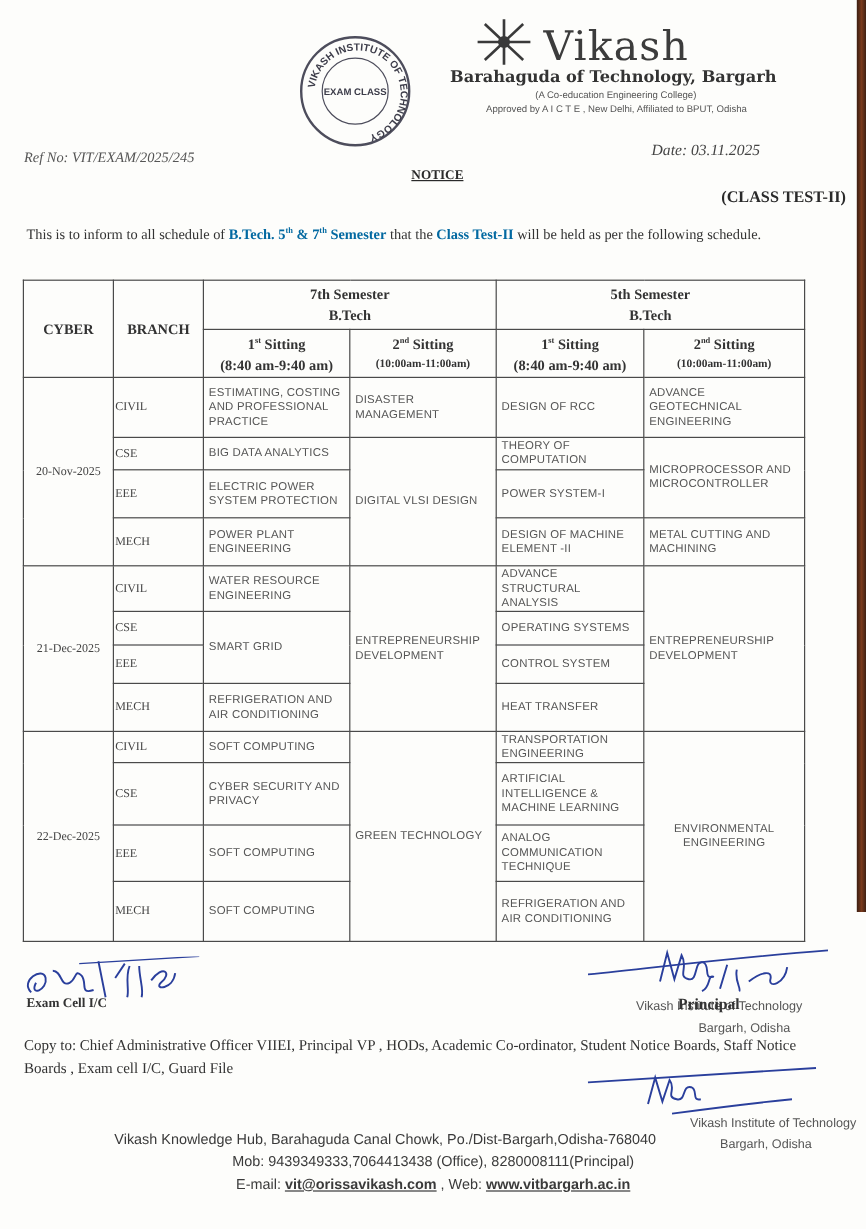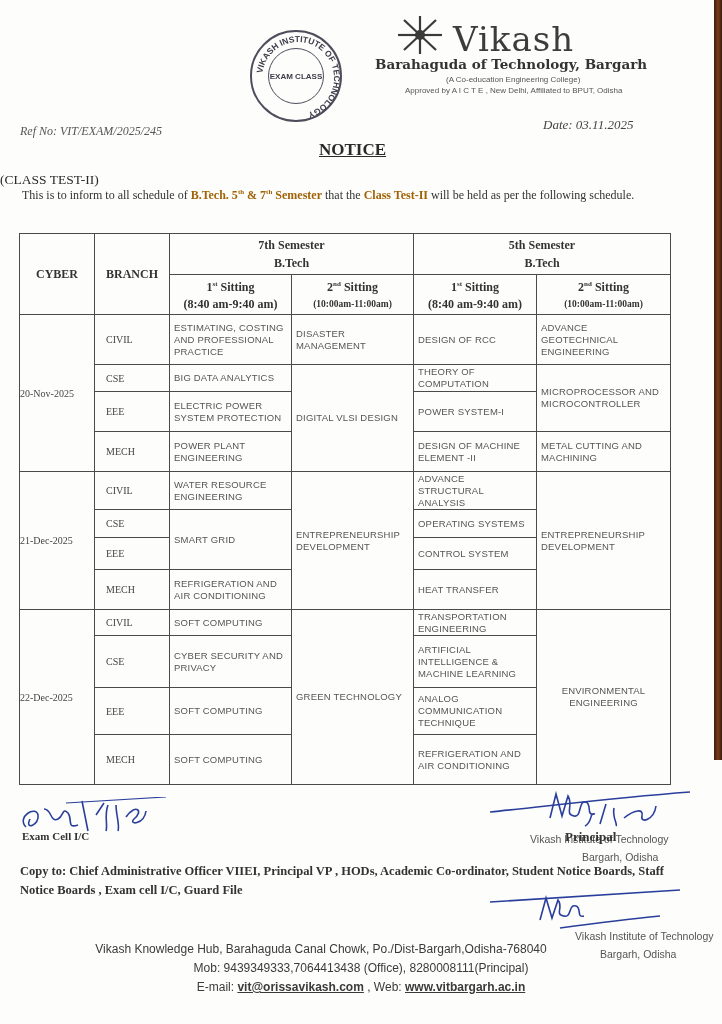--- a/index.html
+++ b/index.html
@@ -14,45 +14,45 @@
 
   .logo { position: absolute; left: 393px; top: 14px; display: flex; align-items: flex-end; }
   .logo-star { width: 54px; height: 42px; }
   .logo-word { font-family: "DejaVu Serif", serif; font-size: 34px; color: #3c3c3c; letter-spacing: 1px; line-height: 34px; margin-left: 6px; }
   .inst-name { position: absolute; left: 375px; top: 56px; font-family: "DejaVu Serif", serif; font-size: 13.5px; font-weight: bold; color: #333; white-space: nowrap; }
   .inst-sub1 { position: absolute; left: 430px; top: 75px; font-family: "Liberation Sans", sans-serif; font-size: 8px; color: #555; white-space: nowrap; margin-left: 16px; }
   .inst-sub2 { position: absolute; left: 360px; top: 86px; font-family: Liberation Sans, sans-serif; font-size: 8px; color: #555; white-space: nowrap; margin-left: 45px; }
 
   .ref { position: absolute; left: 20px; top: 124px; font-style: italic; font-size: 12px; color: #555; }
   .date { position: absolute; left: 543px; top: 117px; font-style: italic; font-size: 13px; color: #444; }
-  .notice-title { position: absolute; left: 0; width: 705px; top: 140px; text-align: center; font-size: 17px; font-weight: bold; text-decoration: underline; }
-  .notice-sub { position: absolute; left: 0; width: 705px; top: 172px; text-align: left; font-size: 13.5px; font-weight: normal; }
+  .notice-title { position: absolute; left: 12px; width: 705px; top: 140px; text-align: center; font-size: 11px; font-weight: bold; text-decoration: underline; }
+  .notice-sub { position: absolute; left: 0; width: 705px; top: 156px; text-align: right; font-size: 13.5px; font-weight: bold; }
   .intro { position: absolute; left: 22px; top: 185px; width: 660px; font-size: 12px; line-height: 15px; color: #333; }
-  .intro b { color: #a16207; }
+  .intro b { color: #0369a1; }
   .intro sup { font-size: 7px; }
 
   table.sched { position: absolute; left: 19px; top: 233px; width: 651px; border-collapse: collapse; table-layout: fixed; }
   table.sched td, table.sched th { border: 1px solid #4a4a4a; vertical-align: middle; }
   th { font-weight: bold; font-size: 12px; color: #333; text-align: center; }
   .h-date, .h-branch { font-size: 12px; }
   .sem-head { line-height: 18px; padding: 2px 0; }
   .sit-head { font-size: 12px; line-height: 17px; padding: 1px 0; }
   .sit-time { display: block; }
   .sit-time.small { font-size: 9.5px; }
   th sup { font-size: 7px; }
-  td.date-cell { font-size: 10px; color: #444; margin-top: 42px; }
-  td.branch { font-size: 10px; padding-left: 11px; color: #444; margin-left: 19px; }
+  td.date-cell { font-size: 10px; text-align: center; color: #444; margin-top: 42px; }
+  td.branch { font-size: 10px; padding-left: 1px; color: #444; margin-left: 19px; }
   td.subj { font-family: "Liberation Sans", sans-serif; font-size: 9.5px; line-height: 12px; color: #555; padding: 0 4px; text-transform: uppercase; letter-spacing: 0.2px; }
   td.subj.env { text-align: center; }
 
   .sig1 { position: absolute; left: 16px; top: 797px; width: 160px; height: 40px; }
   .sig-label1 { position: absolute; left: 22px; top: 830px; font-size: 11px; font-weight: bold; color: #333; }
   .sig2 { position: absolute; left: 490px; top: 788px; width: 220px; height: 50px; }
   .stamp-text { position: absolute; font-family: "Liberation Sans", sans-serif; font-size: 10.5px; color: #555; white-space: nowrap; }
-  .copy { position: absolute; left: 20px; top: 862px; width: 670px; font-size: 12.5px; line-height: 19px; color: #333; font-weight: bold; }
+  .copy { position: absolute; left: 20px; top: 862px; width: 670px; font-size: 12.5px; line-height: 19px; color: #333; }
   .sig3 { position: absolute; left: 480px; top: 888px; width: 220px; height: 50px; }
 
   .footer { position: absolute; left: 0; width: 722px; font-family: "Liberation Sans", sans-serif; font-size: 12px; color: #3a3a3a; text-align: center; white-space: nowrap; }
   .footer a { color: #3a3a3a; text-decoration: underline; font-weight: bold; }
 </style>
 </head>
 <body>
 
 <div class="edge-strip"></div>
 

